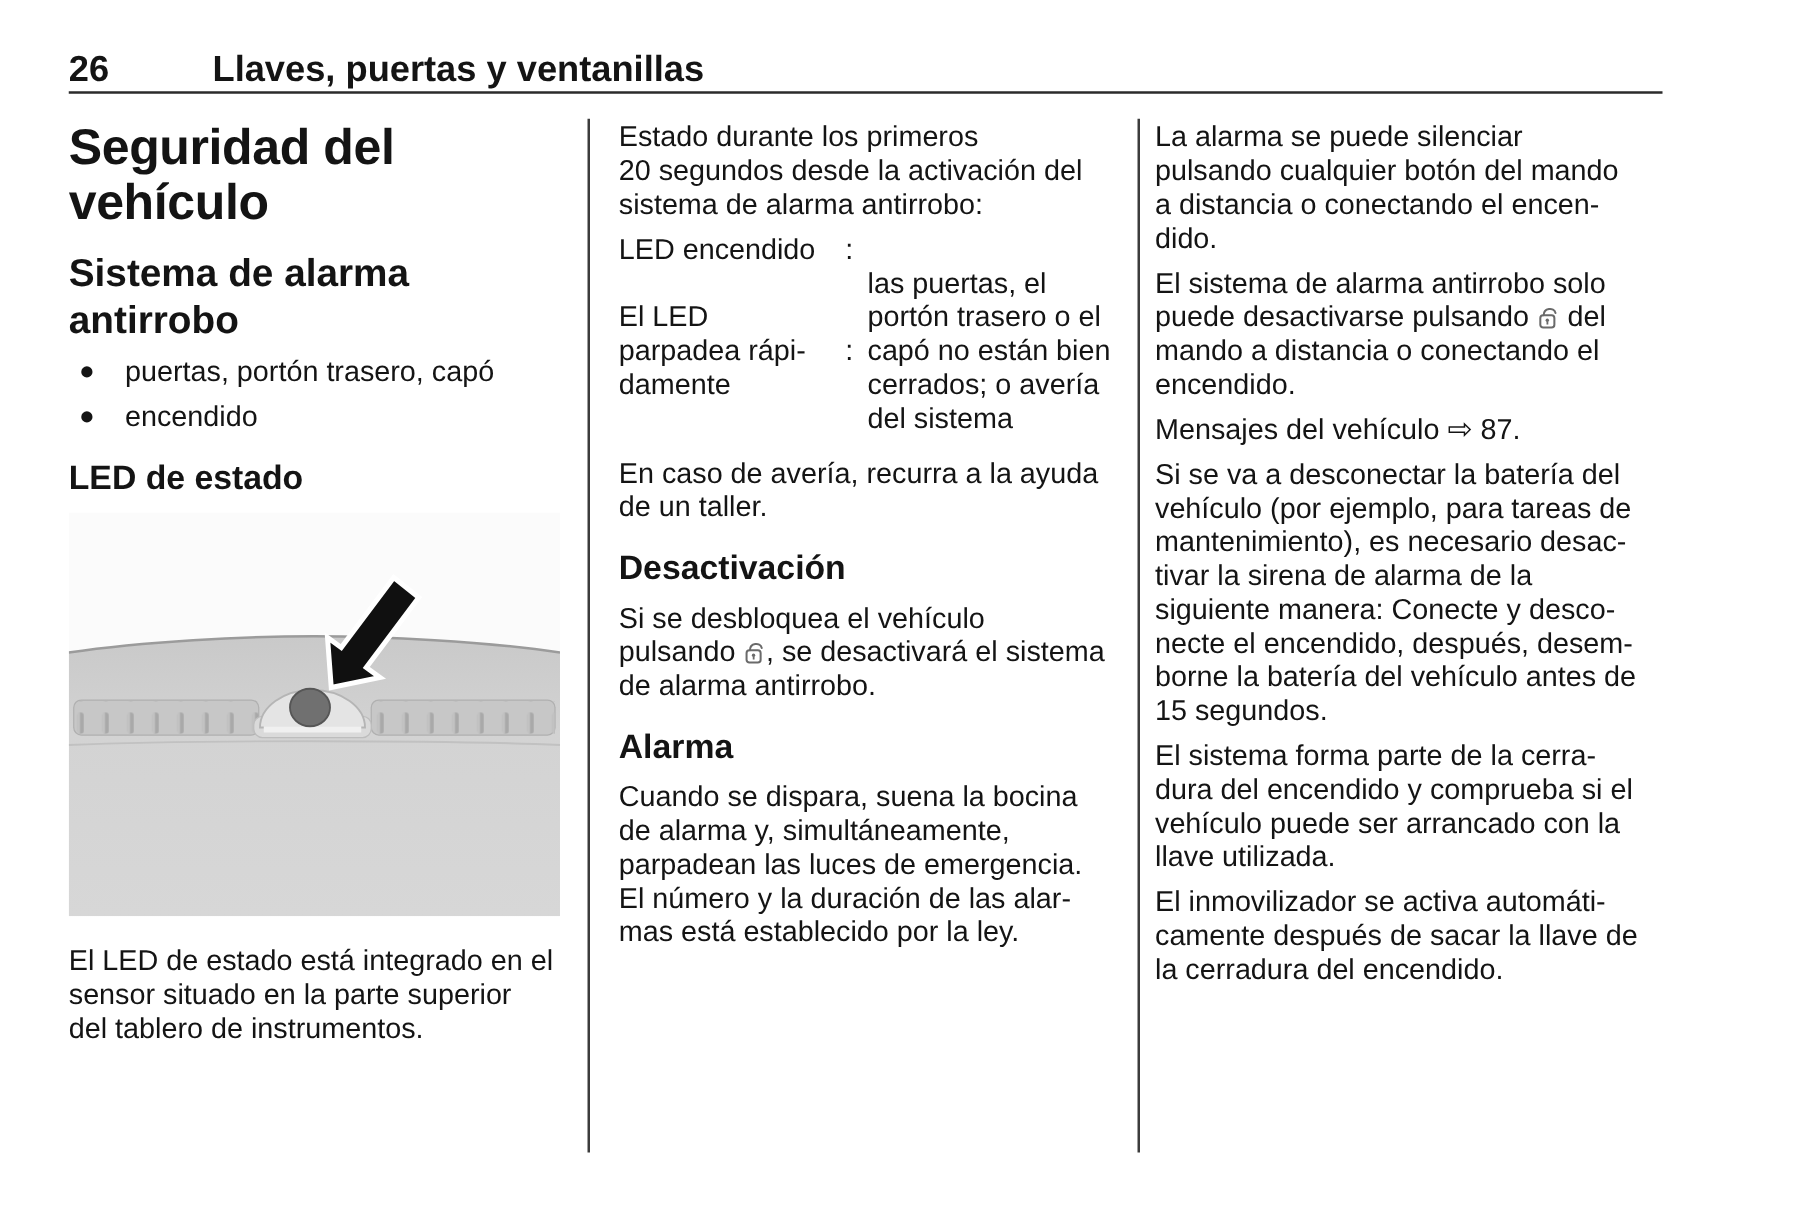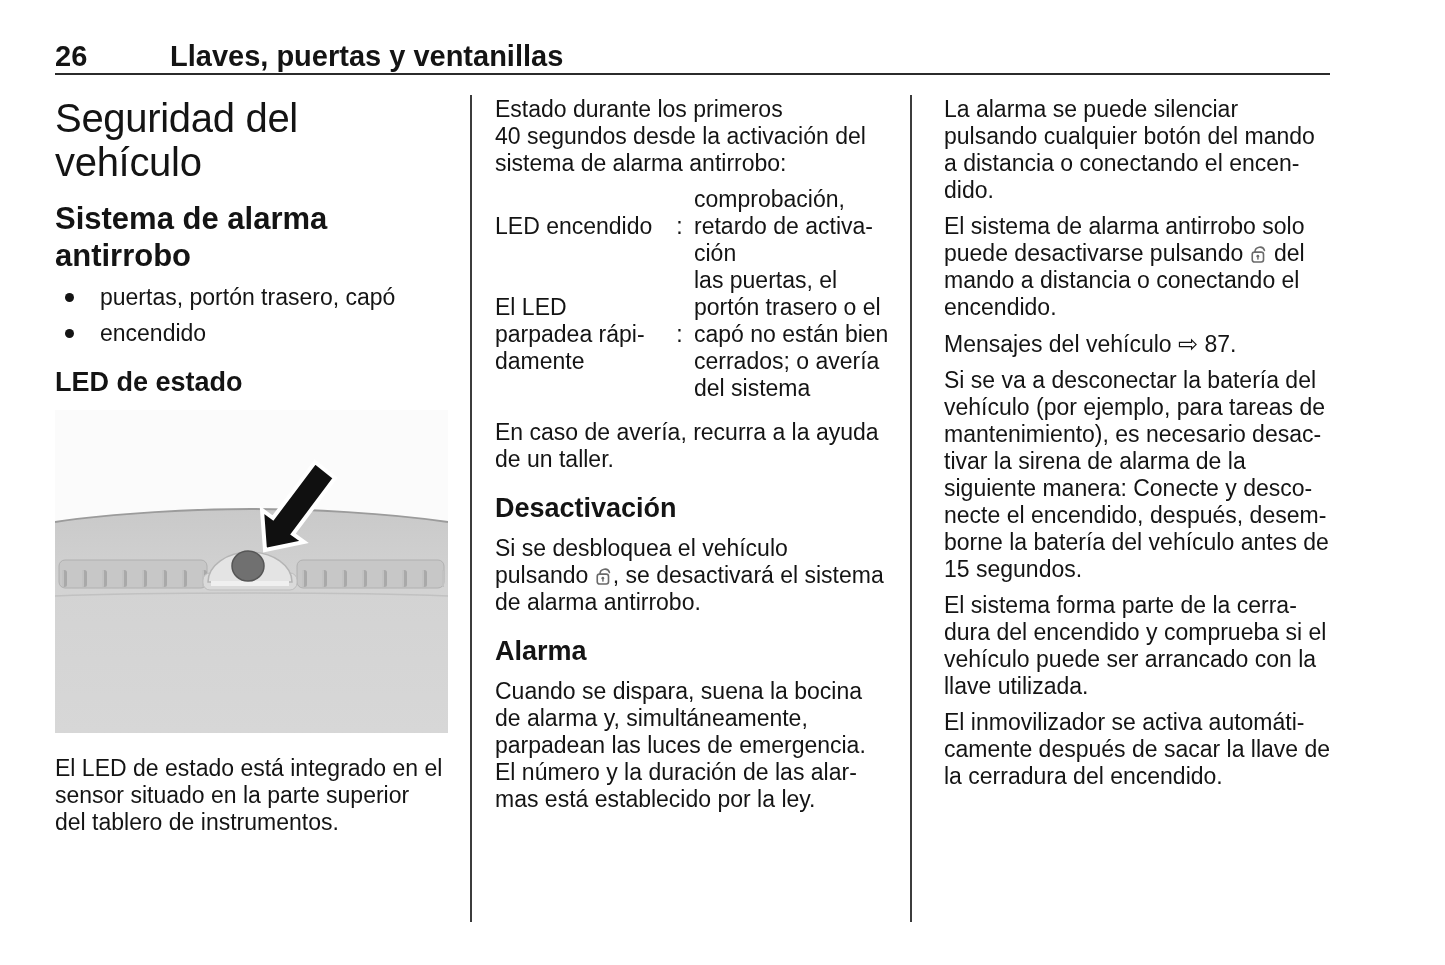--- a/index.html
+++ b/index.html
@@ -8,26 +8,26 @@
     font-family:"Liberation Sans", sans-serif; color:#141414; overflow:hidden;
   }
   
   .page-number { position:absolute; left:55px; top:40px; font-size:29px; font-weight:bold; }
   .chapter-title { position:absolute; left:170px; top:40px; font-size:29px; font-weight:bold; }
   .header-rule { position:absolute; left:55px; top:73px; width:1275px; height:2px; background:#2b2b2b; }
   
   .col { position:absolute; top:96px; font-size:23px; line-height:27px; }
   .col-1 { left:55px;  width:396px; }
   .col-2 { left:495px; width:398px; }
-  .col-3 { left:944px; width:398px; }
+  .col-3 { left:924px; width:398px; }
   .divider { position:absolute; top:95px; height:827px; width:2px; background:#3c3c3c; }
   .divider-1 { left:470px; }
   .divider-2 { left:910px; }
   .col p { margin:0 0 9px 0; white-space:pre-line; }
-  h1 { font-size:40px; line-height:44px; margin:0 0 16px 0; font-weight:normal; letter-spacing:-0.3px; }
+  h1 { font-size:40px; line-height:44px; margin:0 0 16px 0; font-weight:bold; letter-spacing:-0.3px; }
   h2 { font-size:31px; line-height:37px; margin:14px 0 10px 0; font-weight:bold; white-space:pre-line; }
   h3 { font-size:27px; line-height:31px; margin:20px 0 11px 0; font-weight:bold; }
   .col-3 h2.immo { font-size:32px; margin:24px 0 9px 0; }
   
   ul.watch-list { list-style:none; margin:2px 0 16px 0; padding:0; }
   ul.watch-list li { position:relative; padding-left:45px; margin:0 0 9px 0; }
   ul.watch-list li .bullet-dot {
     position:absolute; left:10px; top:9px; width:9px; height:9px; border-radius:50%; background:#141414;
   }
   
@@ -109,30 +109,27 @@
       </svg>
     </figure>
 
     <p class="caption">El LED de estado está integrado en el
 sensor situado en la parte superior
 del tablero de instrumentos.</p>
   </div>
 
   <div class="col col-2">
     <p>Estado durante los primeros
-40 segundos desde la activación del
+20 segundos desde la activación del
 sistema de alarma antirrobo:</p>
 
     <div class="def-table">
       <div class="def-row">
         <div class="def-term">LED encendido</div>
         <div class="def-sep">:</div>
-        <div class="def-val">comprobación,
-retardo de activa-
-ción</div>
       </div>
       <div class="def-row">
         <div class="def-term">El LED
 parpadea rápi-
 damente</div>
         <div class="def-sep">:</div>
         <div class="def-val">las puertas, el
 portón trasero o el
 capó no están bien
 cerrados; o avería

